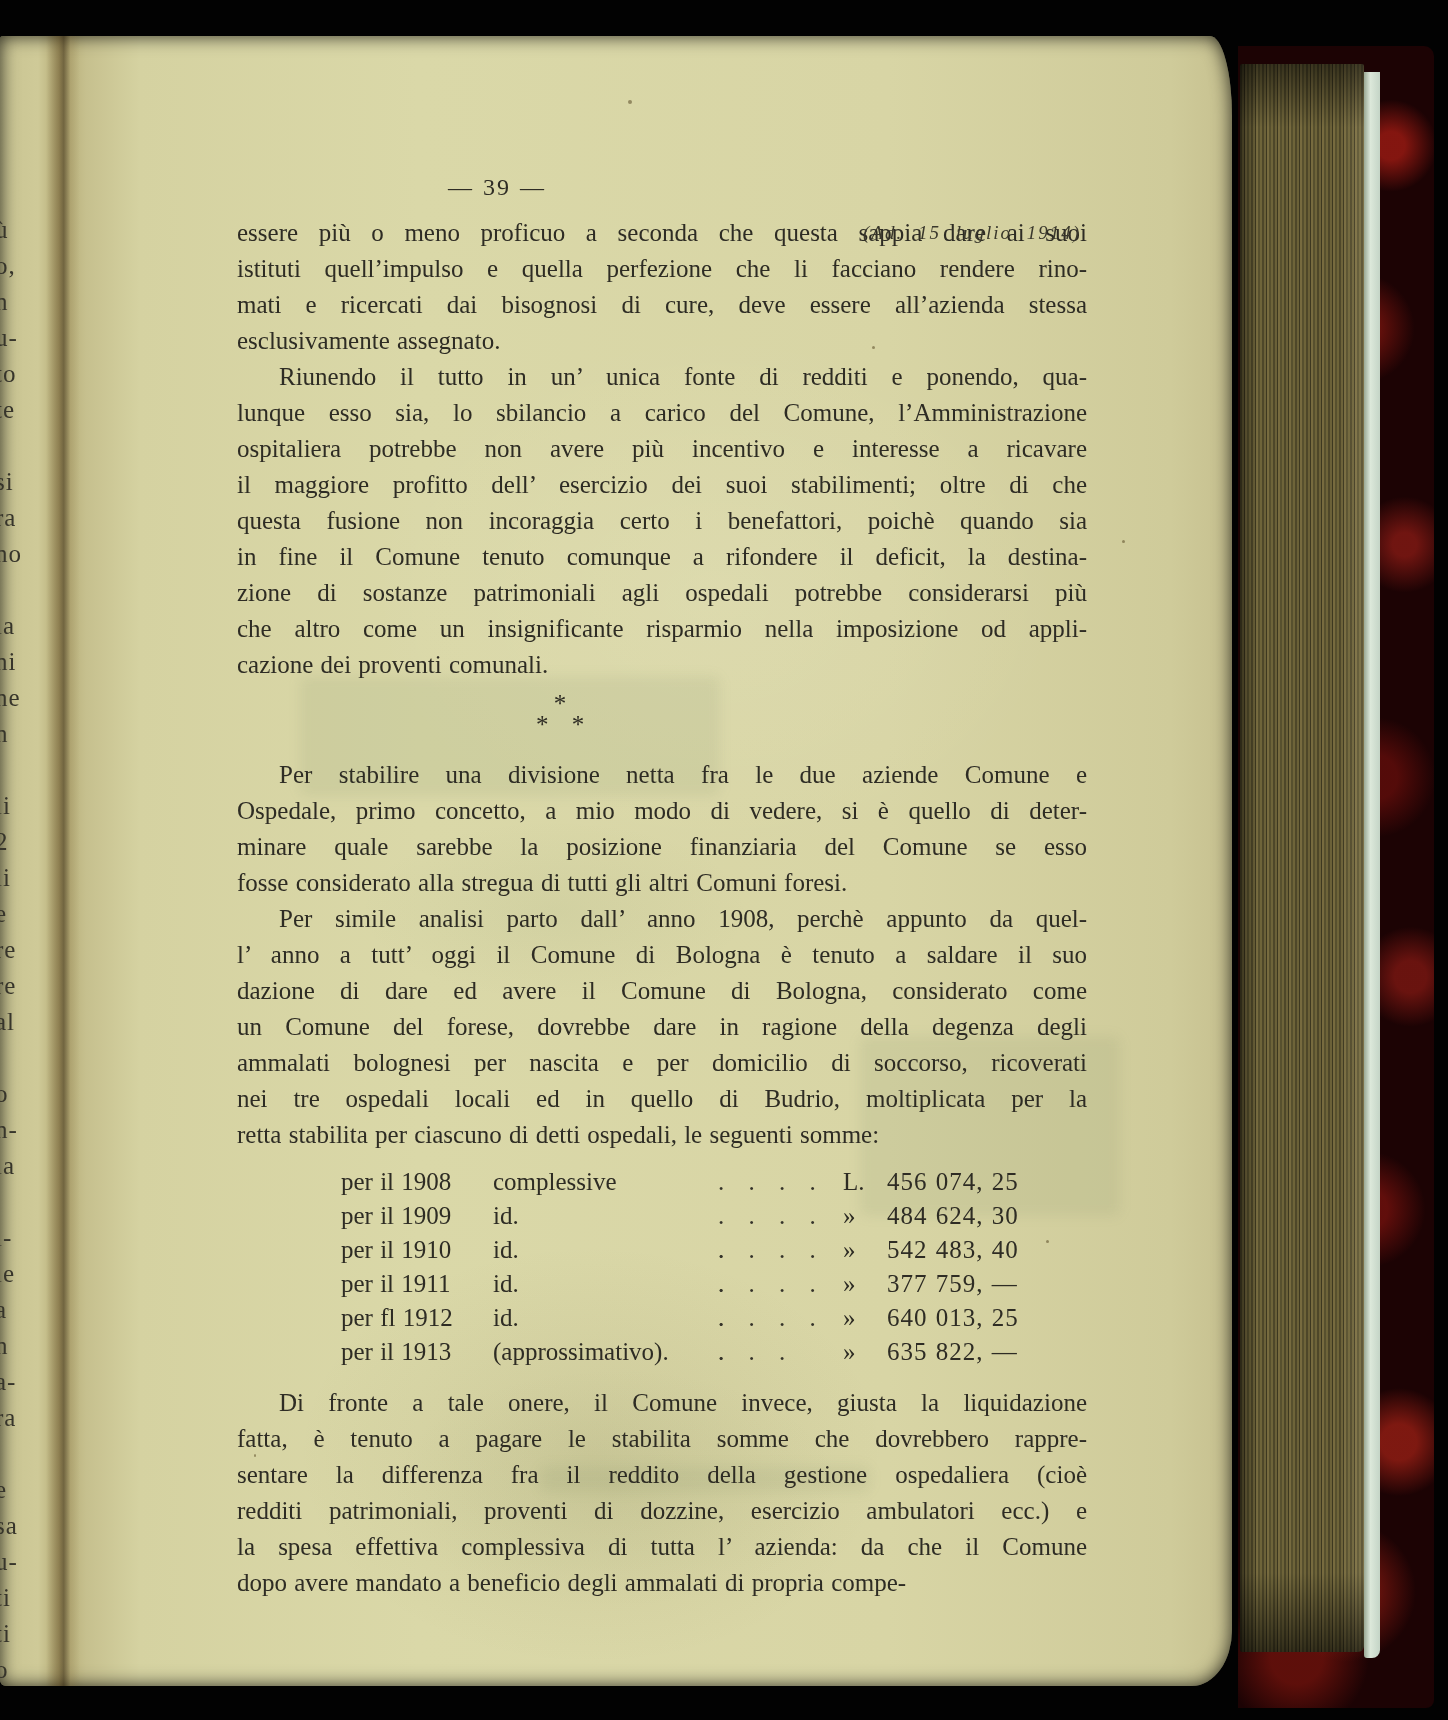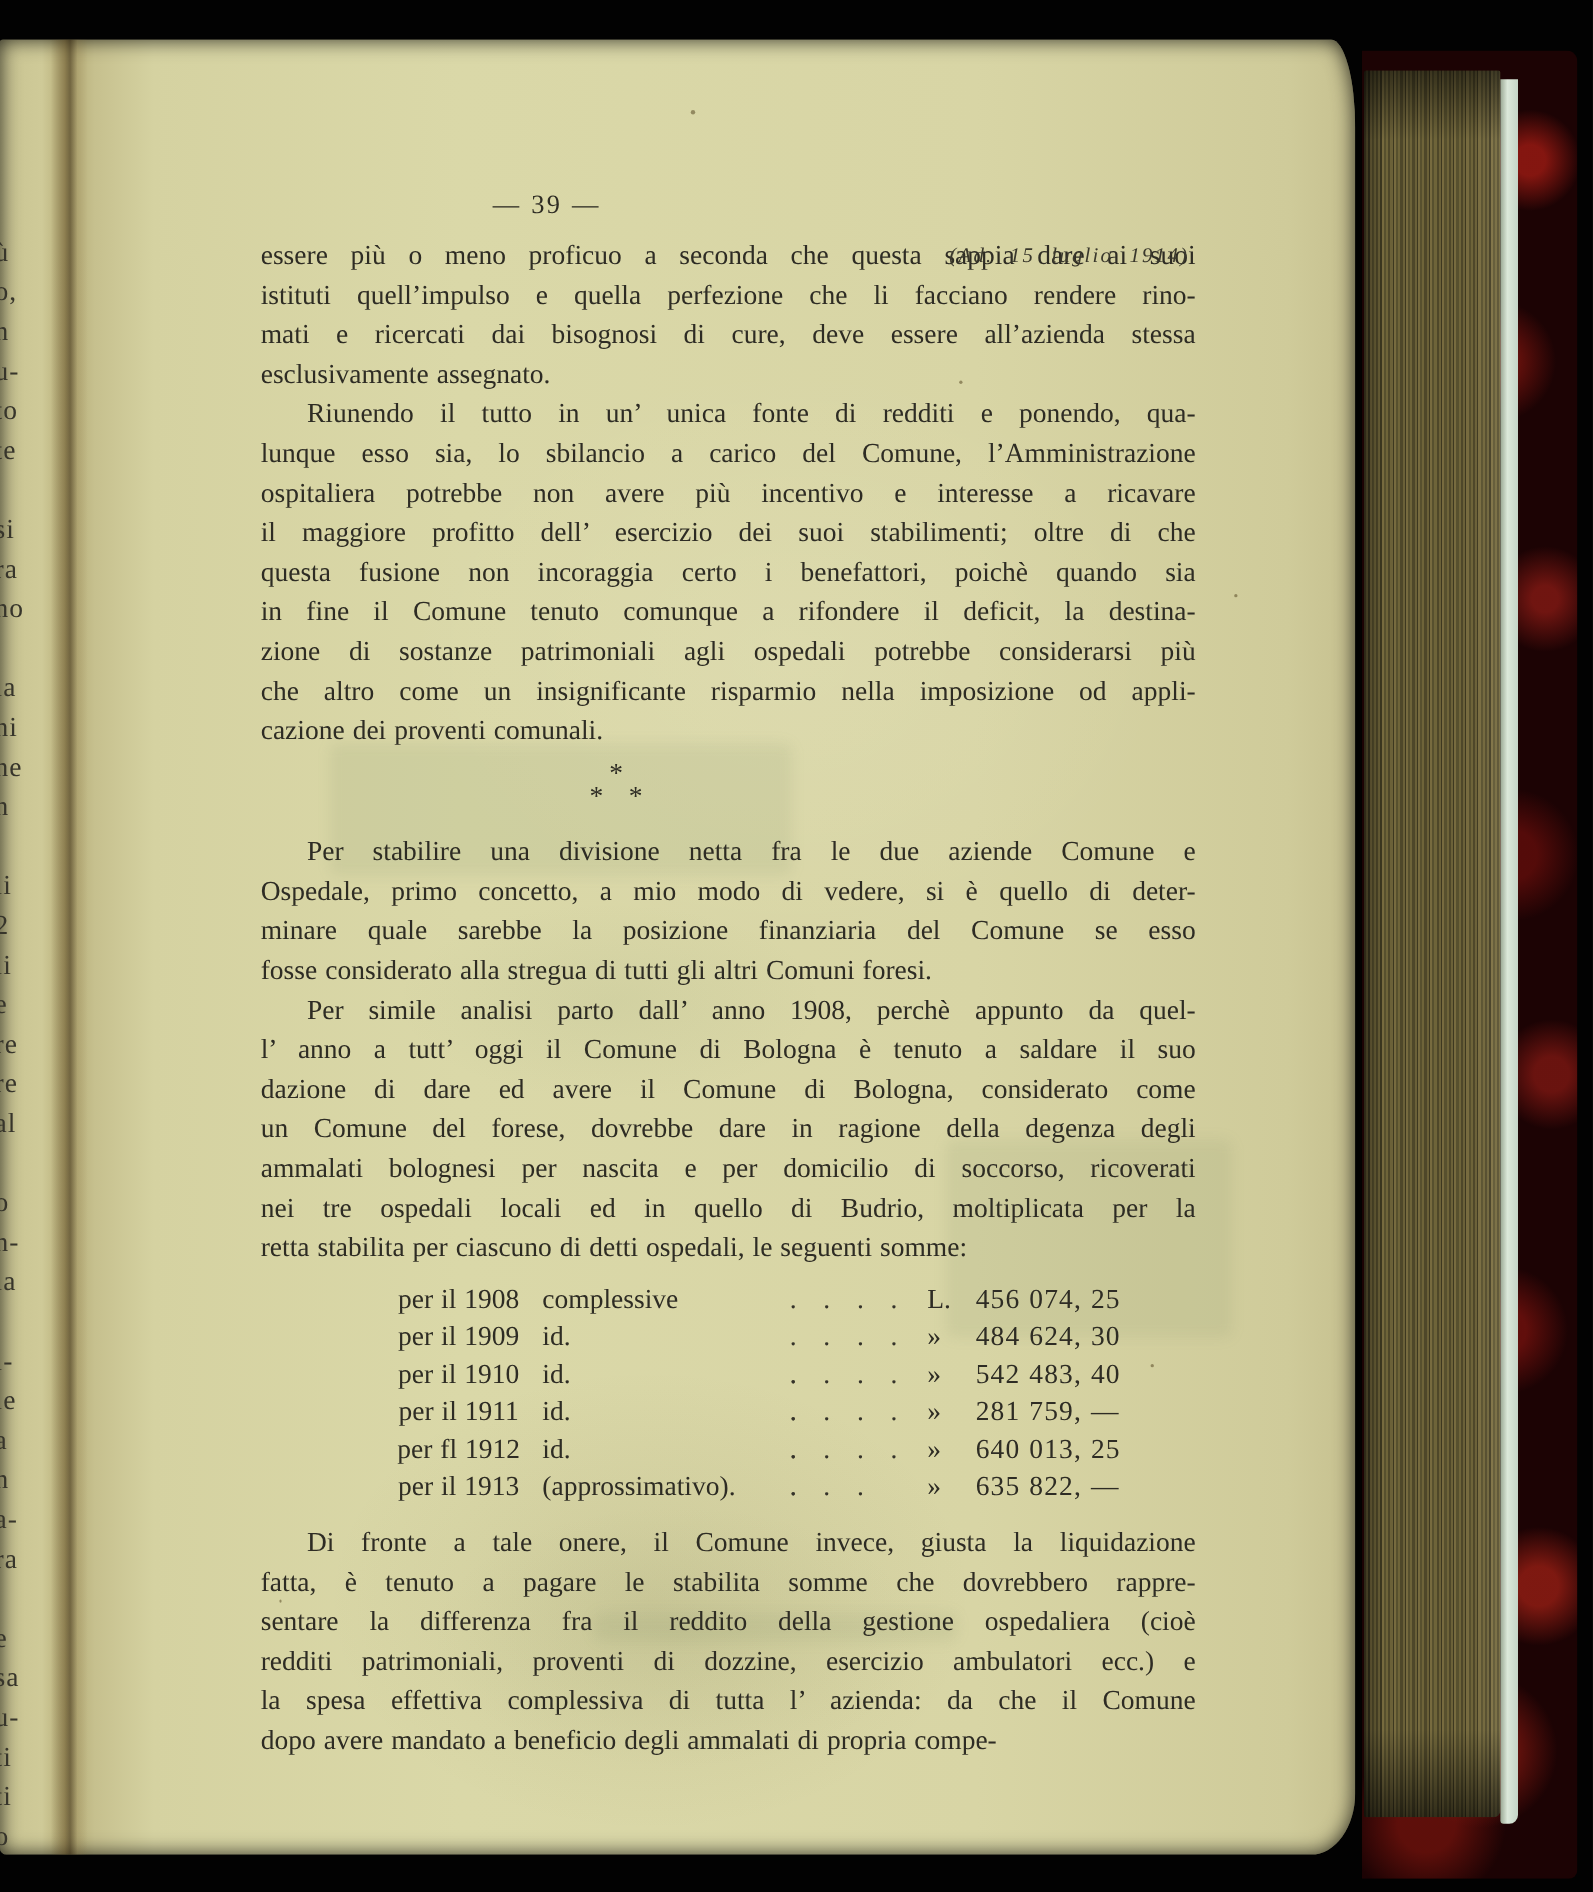--- a/index.html
+++ b/index.html
@@ -66,21 +66,21 @@
   .margin-note{position:absolute;top:46px;left:626px;font-style:italic;font-size:19px;
                letter-spacing:2px;word-spacing:8px;color:#3a382c;}
   .text-flow{padding-top:46px;}
   .para .line{height:36px;overflow:hidden;text-align:justify;text-align-last:justify;}
   .para .line:last-child{text-align-last:left;}
   .para.indent .line:first-child{text-indent:42px;}
   .divider{width:150px;margin:10px 0 22px 252px;text-align:center;
            font-size:25px;line-height:21px;letter-spacing:8px;}
   .amount-table{margin:12px 0 16px 0;}
   .trow{display:flex;height:34px;line-height:34px;padding-left:104px;}
-  .t-label{width:152px;text-align:center;}
+  .t-label{width:152px;}
   .t-mid{width:225px;}
   .t-dots{flex:1;word-spacing:18px;color:#35332a;}
   .t-cur{width:44px;}
   .t-amt{width:200px;letter-spacing:1px;}
   .p5{}
 
   
   .ghost{position:absolute;background:rgba(105,125,85,.10);filter:blur(6px);border-radius:8px;}
 </style>
 </head>
@@ -210,21 +210,21 @@
             <span class="t-mid">id.</span>
             <span class="t-dots">. . . . .</span>
             <span class="t-cur">»</span>
             <span class="t-amt">542 483, 40</span>
           </div>
             <div class="trow">
             <span class="t-label">per il 1911</span>
             <span class="t-mid">id.</span>
             <span class="t-dots">. . . . .</span>
             <span class="t-cur">»</span>
-            <span class="t-amt">281 759, —</span>
+            <span class="t-amt">377 759, —</span>
           </div>
             <div class="trow">
             <span class="t-label">per fl 1912</span>
             <span class="t-mid">id.</span>
             <span class="t-dots">. . . . .</span>
             <span class="t-cur">»</span>
             <span class="t-amt">640 013, 25</span>
           </div>
             <div class="trow">
             <span class="t-label">per il 1913</span>

